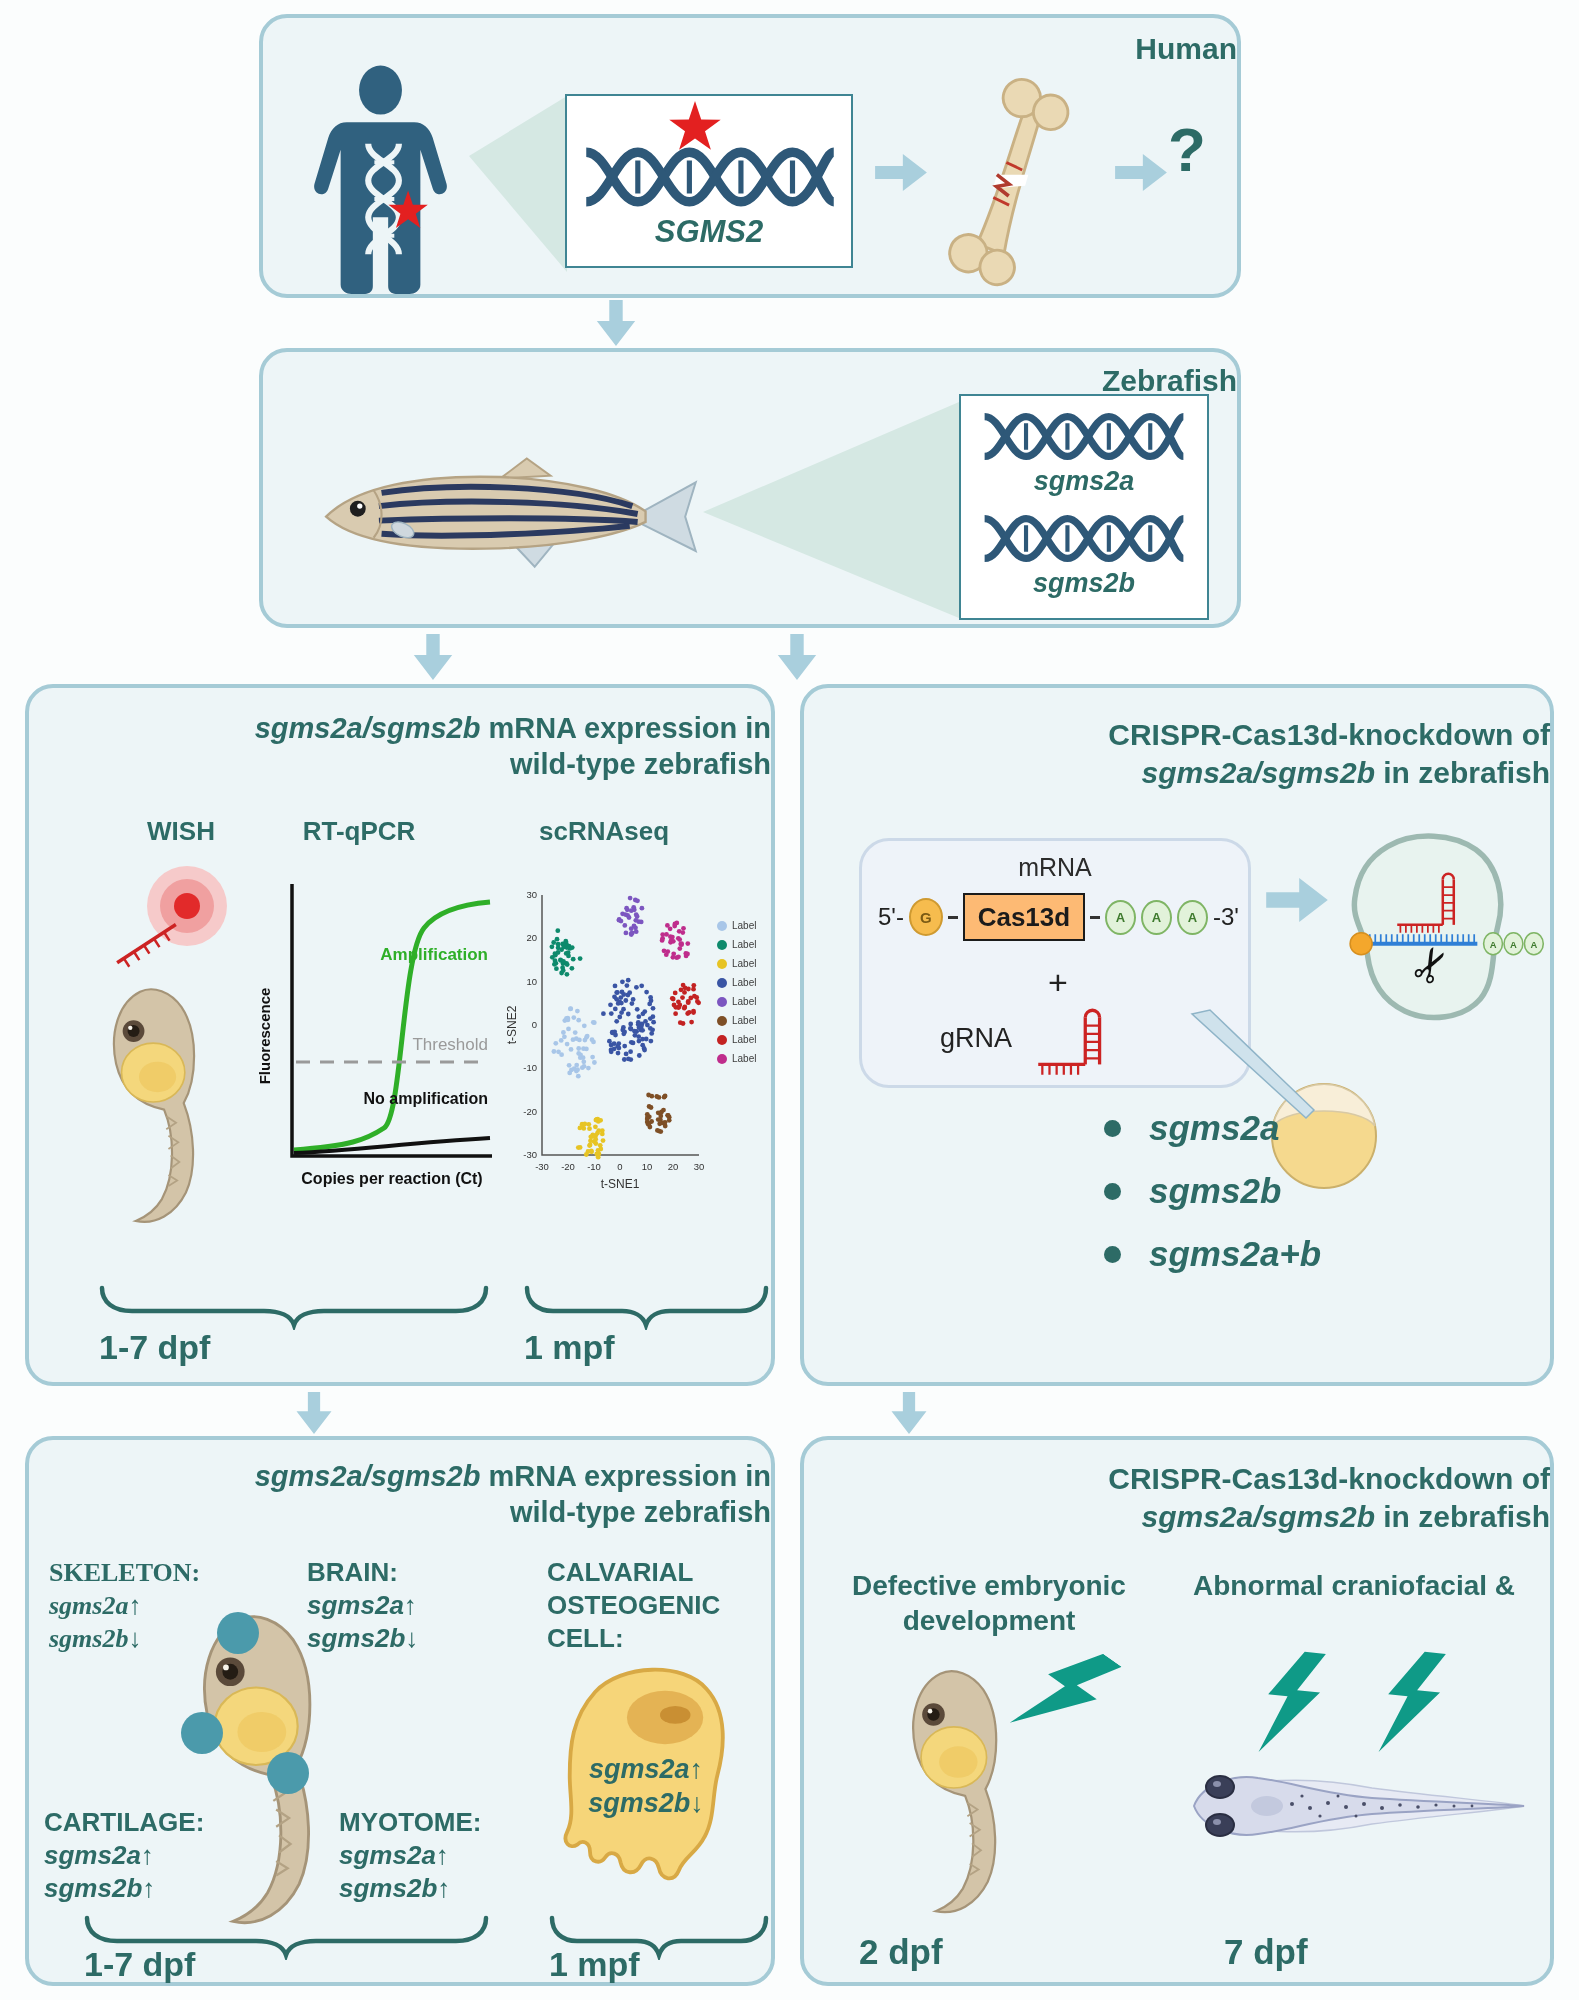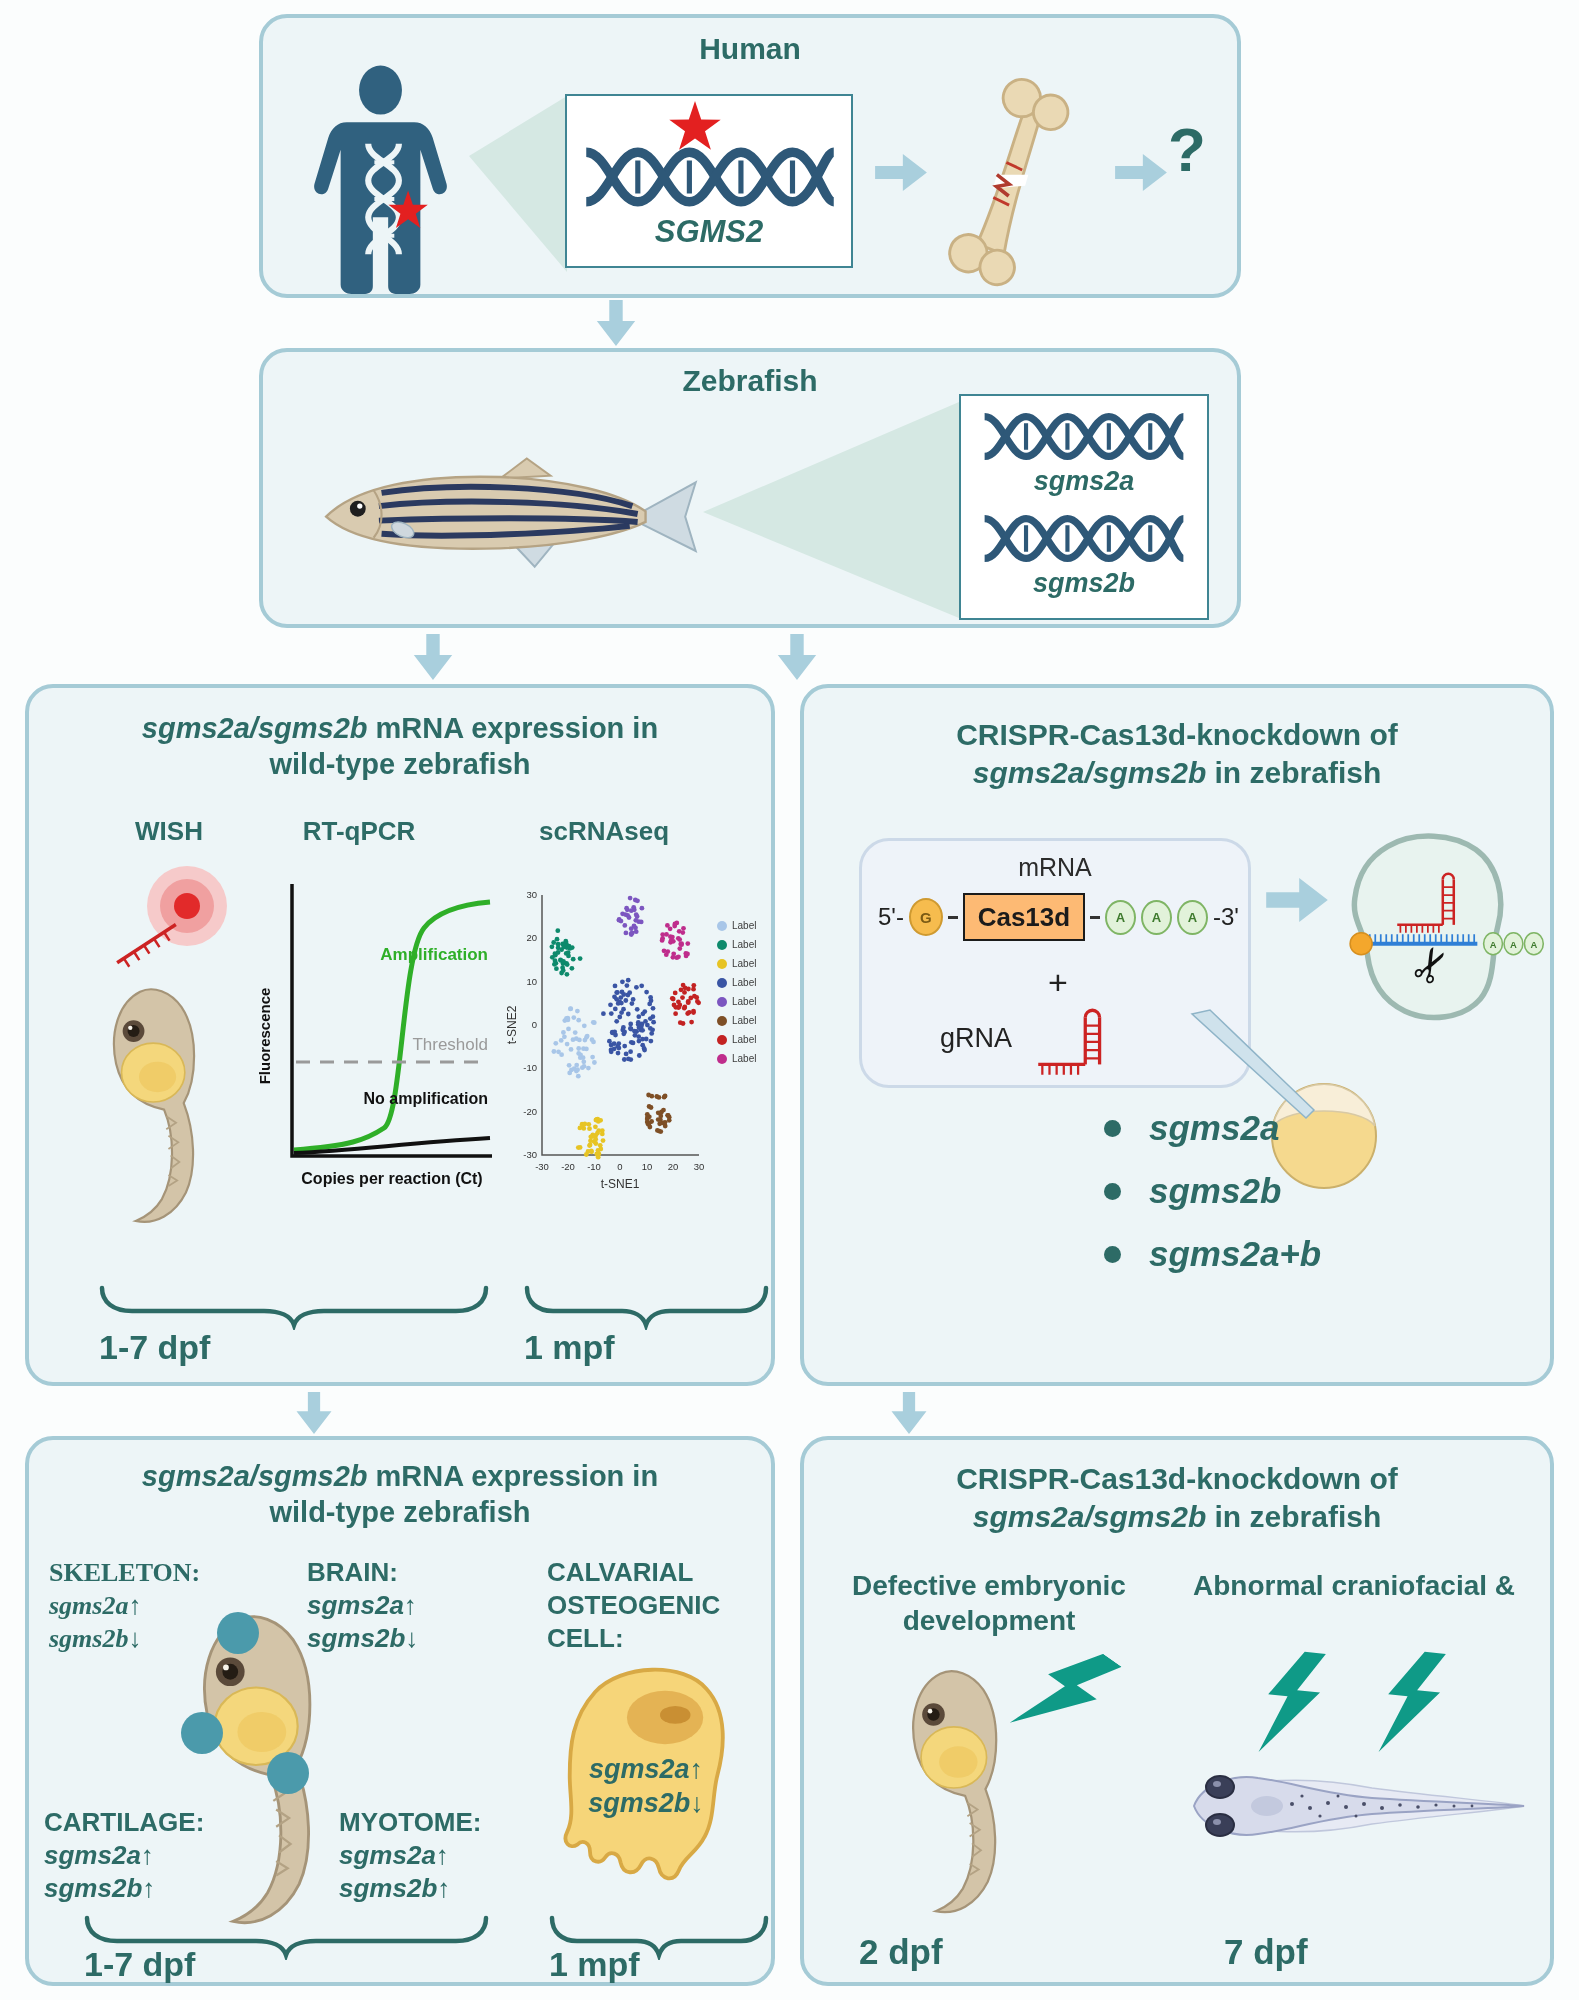--- a/index.html
+++ b/index.html
@@ -2,21 +2,21 @@
 <html><head>
 <meta charset="utf-8">
 <style>
   html,body{margin:0;padding:0;}
   body{
     width:1579px;height:2000px;position:relative;background:#fbfdfd;
     font-family:"Liberation Sans", sans-serif;color:#2d6b66;overflow:hidden;
   }
   .abs{position:absolute;}
   .panel{position:absolute;background:#edf5f7;border:4px solid #a5cbd6;border-radius:28px;box-sizing:border-box;}
-  .t-title{position:absolute;left:0;right:0;text-align:center;font-weight:bold;color:#2d6b66;}
+  .t-title{position:absolute;left:0;right:0;text-align:right;font-weight:bold;color:#2d6b66;}
   .t-title i{font-style:italic;}
   .fs30{font-size:30px;} .fs29{font-size:29px;}
   .colhead{position:absolute;font-weight:bold;font-size:26px;color:#2d6b66;text-align:center;}
   .stage{position:absolute;font-weight:bold;font-size:34px;color:#2d6b66;text-align:left;}
   .region{position:absolute;color:#2d6b66;font-size:26px;line-height:33px;font-weight:bold;}
   .region .gene-line i{font-style:italic;}
   .region .arr{font-style:normal;}
   .qmark{position:absolute;font-size:62px;font-weight:bold;color:#2d6b66;}
   .genebox{position:absolute;background:#ffffff;border:2.5px solid #3f8593;box-sizing:border-box;}
   .genelabel{position:absolute;left:0;right:0;text-align:center;font-style:italic;font-weight:bold;color:#2d6b66;}
@@ -186,21 +186,21 @@
     <use href="#arrow-down" width="40" height="46"></use>
   </svg>
 <svg class="abs" style="left:777px;top:634px;" width="40" height="46">
     <use href="#arrow-down" width="40" height="46"></use>
   </svg>
 
 <section class="panel" style="left:25px;top:684px;width:750px;height:702px;">
   <div class="t-title fs29" style="top:24px;"><i>sgms2a/sgms2b</i><span> mRNA expression in</span></div>
   <div class="t-title fs29" style="top:60px;">wild-type zebrafish</div>
 
-  <div class="colhead" style="left:60px;top:128px;width:160px;text-align:center;">WISH</div>
+  <div class="colhead" style="left:72px;top:128px;width:160px;text-align:center;">WISH</div>
   <div class="colhead" style="left:240px;top:128px;width:180px;">RT-qPCR</div>
   <div class="colhead" style="left:480px;top:128px;width:190px;">scRNAseq</div>
 
   <svg class="abs" style="left:60px;top:170px;" width="160" height="380" viewBox="0 0 160 380">
     <circle cx="98" cy="48" r="40" fill="#f6caca"></circle>
     <circle cx="98" cy="48" r="27" fill="#f0a0a0"></circle>
     <circle cx="98" cy="48" r="13" fill="#e22a2a"></circle>
     <g transform="rotate(-33 60 84)" stroke="#cc2323">
       <line x1="22" y1="84" x2="92" y2="84" stroke-width="3.5"></line>
       <path d="M30,84 v10 M42,84 v10 M54,84 v10 M66,84 v10 M78,84 v10" stroke-width="2.5" fill="none"></path>

